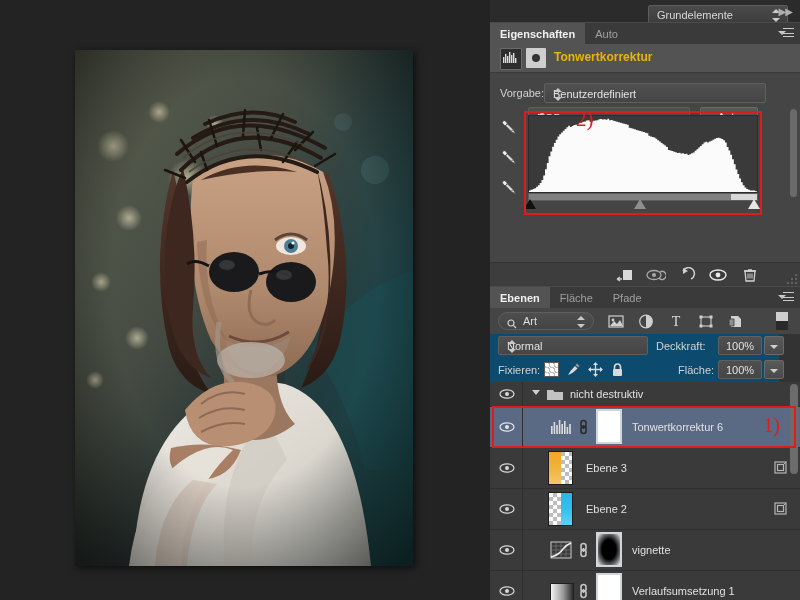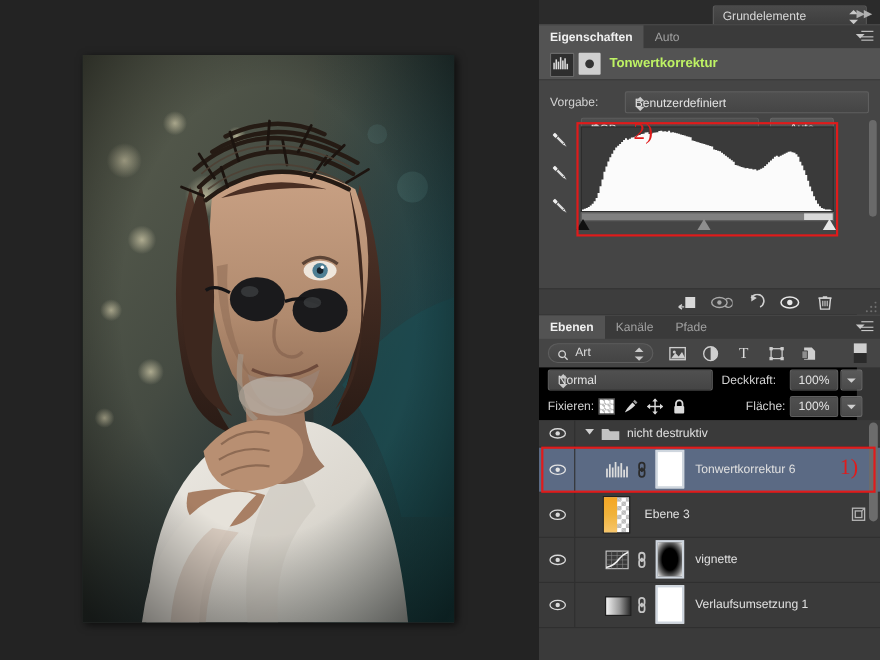--- a/index.html
+++ b/index.html
@@ -45,21 +45,21 @@
   
   .props{position:absolute;left:0;top:44px;width:310px;height:242px;background:#535353;}
   .props-head{position:absolute;left:0;top:0;width:310px;height:28px;background:#535353;}
   .adj-ico{
     position:absolute;left:10px;top:4px;width:20px;height:20px;background:#2e2e2e;border:1px solid #6a6a6a;border-radius:1px;
   }
   .mask-ico{
     position:absolute;left:36px;top:4px;width:20px;height:20px;background:#cfcfcf;border-radius:1px;
   }
   .mask-ico:after{content:"";position:absolute;left:6px;top:6px;width:8px;height:8px;border-radius:50%;background:#333;}
-  .props-title{position:absolute;left:64px;top:6px;font-size:12px;font-weight:bold;color:#bef264;}
+  .props-title{position:absolute;left:64px;top:6px;font-size:12px;font-weight:bold;color:#eab308;}
 
   .props-body{position:absolute;left:0;top:28px;width:310px;height:214px;background:#454545;border-top:1px solid #3a3a3a;}
 
   .row-preset{position:absolute;left:0;top:10px;width:310px;height:20px;}
   .lbl{position:absolute;font-size:11px;color:#d2d2d2;}
   .sel{
     background:linear-gradient(#505050,#454545);border:1px solid #5f5f5f;border-radius:2px;
     color:#e2e2e2;font-size:11px;box-sizing:border-box;position:absolute;
   }
   .sel span{position:absolute;left:8px;top:0;line-height:inherit;}
@@ -85,21 +85,21 @@
   .handle.gray{border-bottom-color:#8e8e8e;}
   .handle.white{border-bottom-color:#e6e6e6;}
 
   .red-box{position:absolute;border:2px solid #e01b1b;box-sizing:border-box;pointer-events:none;}
 
   
   .props-foot{position:absolute;left:0;bottom:0;width:310px;height:24px;background:#3d3d3d;border-top:1px solid #333;}
   .pf-ico{position:absolute;top:4px;width:18px;height:16px;}
 
   
-  .layers{position:absolute;left:0;top:286px;width:289px;height:314px;background:#000000;}
+  .layers{position:absolute;left:0;top:286px;width:289px;height:314px;background:#0c4a6e;}
   .lay-filter{position:absolute;left:0;top:22px;width:310px;height:26px;background:#454545;}
   .search-box{
     position:absolute;left:8px;top:4px;width:96px;height:18px;
     background:linear-gradient(#4e4e4e,#444);border:1px solid #5d5d5d;border-radius:9px;
     box-sizing:border-box;color:#dcdcdc;font-size:11px;line-height:17px;text-align:right;
   }
   .search-box .magn{position:absolute;left:8px;top:4px;}
   .search-box .txt{position:absolute;left:24px;top:0;}
   .search-box .stepper{position:absolute;right:8px;top:3px;width:9px;height:12px;}
   .fi{position:absolute;top:6px;width:16px;height:15px;}
@@ -314,21 +314,21 @@
           </svg>
         </div>
         <div class="mask-ico"></div>
         <div class="props-title">Tonwertkorrektur</div>
       </div>
 
       <div class="props-body">
 
         <div class="row-preset">
           <div class="lbl" style="left:10px;top:4px;">Vorgabe:</div>
-          <div class="sel" style="left:78px;top:0;width:222px;height:20px;line-height:20px;">
+          <div class="sel" style="left:54px;top:0;width:222px;height:20px;line-height:20px;">
             <span>Benutzerdefiniert</span>
             <span class="stepper" style="position:absolute;right:7px;top:4px;width:9px;height:13px;"></span>
           </div>
         </div>
 
         <div>
           <div class="sel" style="left:38px;top:34px;width:162px;height:20px;line-height:20px;">
             <span>RGB</span>
             <span class="stepper" style="position:absolute;right:7px;top:4px;width:9px;height:13px;"></span>
           </div>
@@ -432,21 +432,21 @@
               </svg>
           </div>
         </div>
       </div>
     </div>
 
     <div class="layers">
 
       <div class="tabstrip" style="top:0;">
         <div class="tab active">Ebenen</div>
-        <div class="tab">Kanäle</div>
+        <div class="tab">Fläche</div>
         <div class="tab">Pfade</div>
         <div class="menu-ico">
             <b></b>
             <i></i>
             <i></i>
             <i></i>
           </div>
       </div>
 
       <div class="lay-filter">
@@ -619,20 +619,40 @@
           <div class="lname" style="left:96px;">Ebene 3</div>
           <div class="fx-ico">
             <svg width="15" height="15" viewBox="0 0 15 15">
                 <rect x="2" y="2" width="11" height="11" fill="none" stroke="#b5b5b5" stroke-width="1.2"></rect>
                 <rect x="4.5" y="4.5" width="6" height="6" fill="none" stroke="#b5b5b5" stroke-width="1.2"></rect>
                 <path d="M10.5 4.5 L13 2" stroke="#b5b5b5" stroke-width="1"></path>
               </svg>
           </div>
         </div>
 
+        <div class="lrow">
+          <div class="eye">
+            <svg width="18" height="14" viewBox="0 0 18 14">
+                <ellipse cx="9" cy="7" rx="7" ry="4.2" fill="none" stroke="#d8d8d8" stroke-width="1.2"></ellipse>
+                <circle cx="9" cy="7" r="2" fill="#d8d8d8"></circle>
+              </svg>
+          </div>
+          <div class="lsep"></div>
+          <div class="thumb checker" style="left:58px;">
+            <div style="position:absolute;right:0;top:0;width:46%;height:100%;background:linear-gradient(180deg,#29b6e8,#34c0ec,#5bd2f3);"></div>
+          </div>
+          <div class="lname" style="left:96px;">Ebene 2</div>
+          <div class="fx-ico">
+            <svg width="15" height="15" viewBox="0 0 15 15">
+                <rect x="2" y="2" width="11" height="11" fill="none" stroke="#b5b5b5" stroke-width="1.2"></rect>
+                <rect x="4.5" y="4.5" width="6" height="6" fill="none" stroke="#b5b5b5" stroke-width="1.2"></rect>
+                <path d="M10.5 4.5 L13 2" stroke="#b5b5b5" stroke-width="1"></path>
+              </svg>
+          </div>
+        </div>
 
         <div class="lrow">
           <div class="eye">
             <svg width="18" height="14" viewBox="0 0 18 14">
                 <ellipse cx="9" cy="7" rx="7" ry="4.2" fill="none" stroke="#d8d8d8" stroke-width="1.2"></ellipse>
                 <circle cx="9" cy="7" r="2" fill="#d8d8d8"></circle>
               </svg>
           </div>
           <div class="lsep"></div>
           <div class="adjthumb" style="left:60px;">

